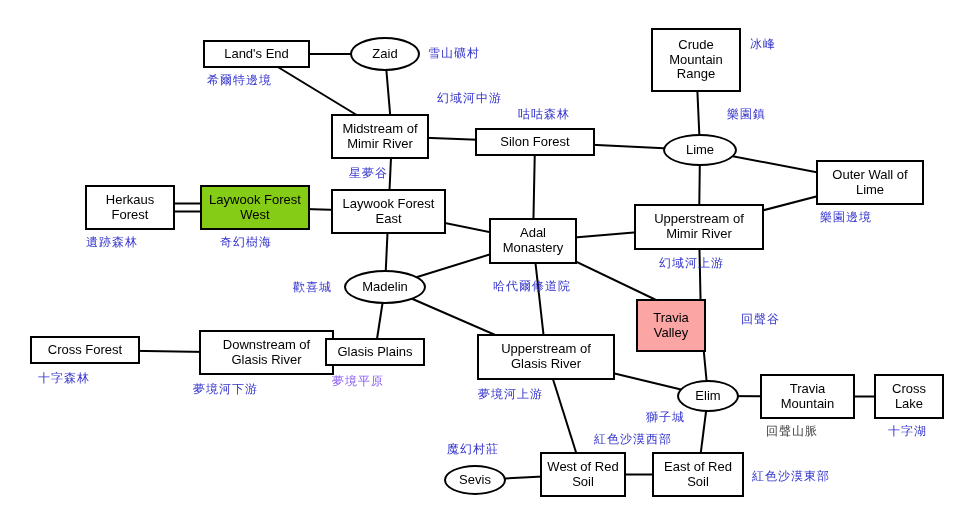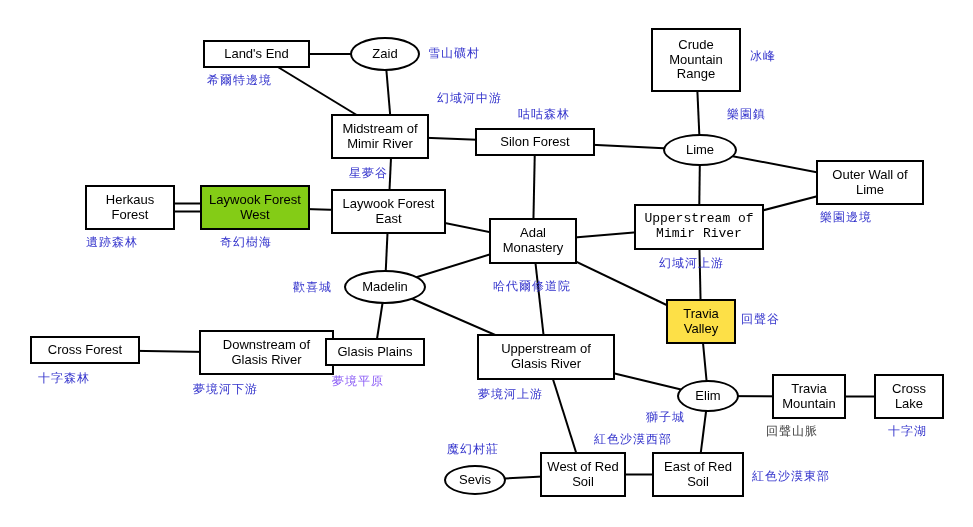--- a/index.html
+++ b/index.html
@@ -106,62 +106,62 @@
     </div>
     <div class="node rect" style="left: 200px; top: 185px; width: 110px; height: 45px; background: #84cc16; border-color: rgb(0, 0, 0);">
       <span>Laywook Forest West</span>
     </div>
     <div class="node rect" style="left: 331px; top: 189px; width: 115px; height: 45px; background: rgb(255, 255, 255); border-color: rgb(0, 0, 0);">
       <span>Laywook Forest East</span>
     </div>
     <div class="node rect" style="left: 489px; top: 218px; width: 88px; height: 46px; background: rgb(255, 255, 255); border-color: rgb(0, 0, 0);">
       <span>Adal Monastery</span>
     </div>
-    <div class="node rect" style="left: 634px; top: 204px; width: 130px; height: 46px; background: rgb(255, 255, 255); border-color: rgb(0, 0, 0); font-family: Liberation Mono, monospace;">
+    <div class="node rect" style="left: 634px; top: 204px; width: 130px; height: 46px; background: rgb(255, 255, 255); border-color: rgb(0, 0, 0);">
       <span>Upperstream of Mimir River</span>
     </div>
     <div class="node ellipse" style="left: 344px; top: 270px; width: 82px; height: 34px; background: rgb(255, 255, 255); border-color: rgb(0, 0, 0);">
       <span>Madelin</span>
     </div>
-    <div class="node rect" style="left: 666px; top: 299px; width: 70px; height: 45px; background: #fde047; border-color: rgb(0, 0, 0);">
+    <div class="node rect" style="left: 636px; top: 299px; width: 70px; height: 53px; background: #fca5a5; border-color: rgb(0, 0, 0);">
       <span>Travia Valley</span>
     </div>
     <div class="node rect" style="left: 30px; top: 336px; width: 110px; height: 28px; background: rgb(255, 255, 255); border-color: rgb(0, 0, 0);">
       <span>Cross Forest</span>
     </div>
     <div class="node rect" style="left: 170px; top: 330px; width: 135px; height: 45px; background: rgb(255, 255, 255); border-color: rgb(0, 0, 0); margin-left: 29px;">
       <span>Downstream of Glasis River</span>
     </div>
     <div class="node rect" style="left: 325px; top: 338px; width: 100px; height: 28px; background: rgb(255, 255, 255); border-color: rgb(0, 0, 0);">
       <span>Glasis Plains</span>
     </div>
     <div class="node rect" style="left: 477px; top: 334px; width: 138px; height: 46px; background: rgb(255, 255, 255); border-color: rgb(0, 0, 0);">
       <span>Upperstream of Glasis River</span>
     </div>
     <div class="node ellipse" style="left: 677px; top: 380px; width: 62px; height: 32px; background: rgb(255, 255, 255); border-color: rgb(0, 0, 0);">
       <span>Elim</span>
     </div>
-    <div class="node rect" style="left: 760px; top: 374px; width: 74px; height: 45px; background: rgb(255, 255, 255); border-color: rgb(0, 0, 0); margin-left: 12px;">
+    <div class="node rect" style="left: 760px; top: 374px; width: 95px; height: 45px; background: rgb(255, 255, 255); border-color: rgb(0, 0, 0);">
       <span>Travia Mountain</span>
     </div>
     <div class="node rect" style="left: 874px; top: 374px; width: 70px; height: 45px; background: rgb(255, 255, 255); border-color: rgb(0, 0, 0);">
       <span>Cross Lake</span>
     </div>
     <div class="node ellipse" style="left: 444px; top: 465px; width: 62px; height: 30px; background: rgb(255, 255, 255); border-color: rgb(0, 0, 0);">
       <span>Sevis</span>
     </div>
     <div class="node rect" style="left: 540px; top: 452px; width: 86px; height: 45px; background: rgb(255, 255, 255); border-color: rgb(0, 0, 0);">
       <span>West of Red Soil</span>
     </div>
     <div class="node rect" style="left: 652px; top: 452px; width: 92px; height: 45px; background: rgb(255, 255, 255); border-color: rgb(0, 0, 0);">
       <span>East of Red Soil</span>
     </div>
     <div class="annotation" style="left: 207px; top: 72px; color: rgb(51, 51, 204);">希爾特邊境</div>
     <div class="annotation" style="left: 428px; top: 45px; color: rgb(51, 51, 204);">雪山礦村</div>
-    <div class="annotation" style="left: 750px; top: 48px; color: rgb(51, 51, 204);">冰峰</div>
+    <div class="annotation" style="left: 750px; top: 36px; color: rgb(51, 51, 204);">冰峰</div>
     <div class="annotation" style="left: 437px; top: 90px; color: rgb(51, 51, 204);">幻域河中游</div>
     <div class="annotation" style="left: 518px; top: 106px; color: rgb(51, 51, 204);">咕咕森林</div>
     <div class="annotation" style="left: 727px; top: 106px; color: rgb(51, 51, 204);">樂園鎮</div>
     <div class="annotation" style="left: 820px; top: 209px; color: rgb(51, 51, 204);">樂園邊境</div>
     <div class="annotation" style="left: 86px; top: 234px; color: rgb(51, 51, 204);">遺跡森林</div>
     <div class="annotation" style="left: 220px; top: 234px; color: rgb(51, 51, 204);">奇幻樹海</div>
     <div class="annotation" style="left: 349px; top: 165px; color: rgb(51, 51, 204);">星夢谷</div>
     <div class="annotation" style="left: 493px; top: 278px; color: rgb(51, 51, 204);">哈代爾修道院</div>
     <div class="annotation" style="left: 659px; top: 255px; color: rgb(51, 51, 204);">幻域河上游</div>
     <div class="annotation" style="left: 293px; top: 279px; color: rgb(51, 51, 204);">歡喜城</div>

